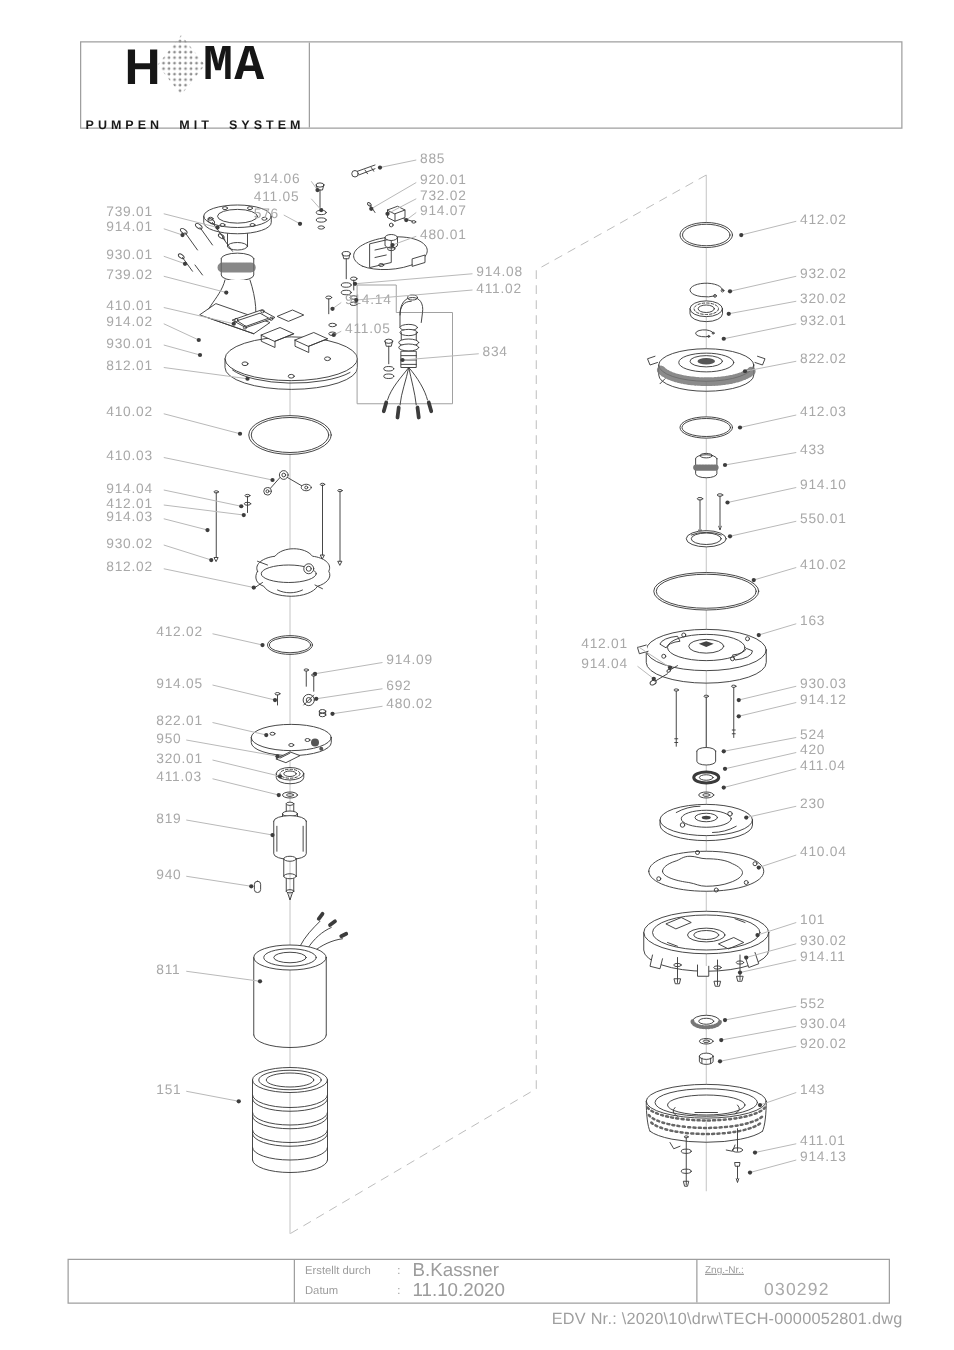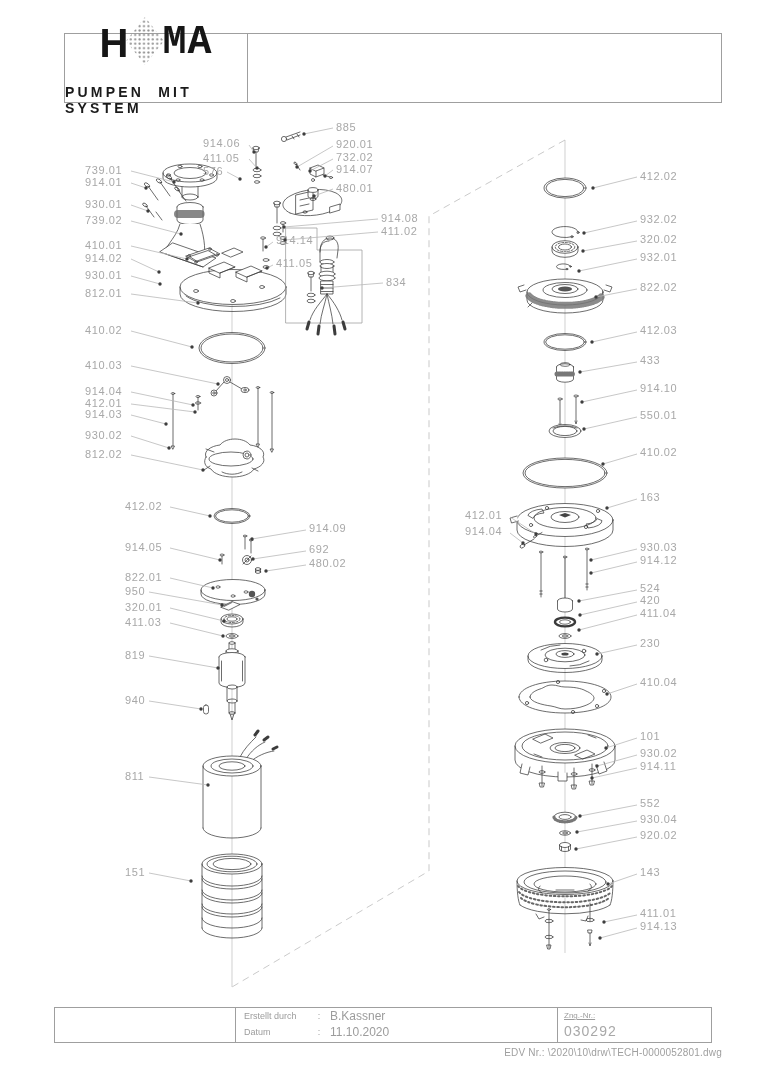--- a/index.html
+++ b/index.html
@@ -7,38 +7,38 @@
         font-family:"Liberation Sans",sans-serif;}
   
   .header{position:absolute;left:64px;top:33px;width:658px;height:70px;
           border:1px solid #9f9f9f;display:flex;box-sizing:border-box;}
   .logo-cell{width:183px;border-right:1px solid #9f9f9f;display:flex;flex-direction:column;
              align-items:center;justify-content:center;box-sizing:border-box;}
   .logo-row{display:flex;align-items:center;height:46px;}
   .logo-h,.logo-ma{font-size:40px;font-weight:700;color:#161616;letter-spacing:0px;line-height:40px;}
   .logo-ma{letter-spacing:1px;font-family:Liberation Mono, monospace;}
   .diamond{margin:0 -3px;position:relative;top:-2px;}
-  .tagline{font-size:14px;font-weight:700;color:#1a1a1a;letter-spacing:3.2px;word-spacing:7px;margin-top:18px;}
+  .tagline{font-size:10px;font-weight:700;color:#1a1a1a;letter-spacing:3.2px;word-spacing:7px;margin-top:18px;}
   .title-cell{flex:1;display:flex;align-items:center;}
   .doc-title{padding-left:62px;font-size:19px;letter-spacing:1.5px;color:#b5b5b5;}
   
   .footer{position:absolute;left:54px;top:1007px;width:658px;height:36px;
           border:1px solid #9f9f9f;display:flex;box-sizing:border-box;color:#9c9c9c;}
   .f-empty{width:181px;border-right:1px solid #9f9f9f;box-sizing:border-box;}
   .f-mid{width:322px;border-right:1px solid #9f9f9f;box-sizing:border-box;
          display:flex;flex-direction:column;justify-content:space-between;padding:3px 0 4px 8px;}
   .f-row{display:flex;font-size:9px;line-height:11px;}
   .f-label{width:64px;}
   .f-colon{width:22px;text-align:center;}
-  .f-val{font-size:12px;}
+  .f-val{font-size:15px;}
   .f-right{flex:1;padding:3px 0 0 6px;box-sizing:border-box;}
   .f-zng-label{font-size:8px;line-height:10px;text-decoration:underline;}
-  .f-zng-value{font-size:14px;letter-spacing:1px;color:#a8a8a8;margin-top:2px;}
+  .f-zng-value{font-size:14px;letter-spacing:1px;color:#a8a8a8;margin-top:2px;text-align:center;}
   .edv{position:absolute;left:64px;top:1047px;width:658px;text-align:right;
-       font-size:10px;color:#9f9f9f;letter-spacing:.2px;}
+       font-size:13px;color:#9f9f9f;letter-spacing:.2px;}
   
   svg.drawing{position:absolute;left:0;top:0;}
   svg.drawing text{font-family:"Liberation Sans",sans-serif;font-size:11px;fill:#a8a8a8;
        letter-spacing:.6px;dominant-baseline:central;}
   .leader{stroke:#b9b9b9;stroke-width:.8;}
   .ldot{fill:#3d3d3d;}
 </style>
 </head>
 <body>
 

